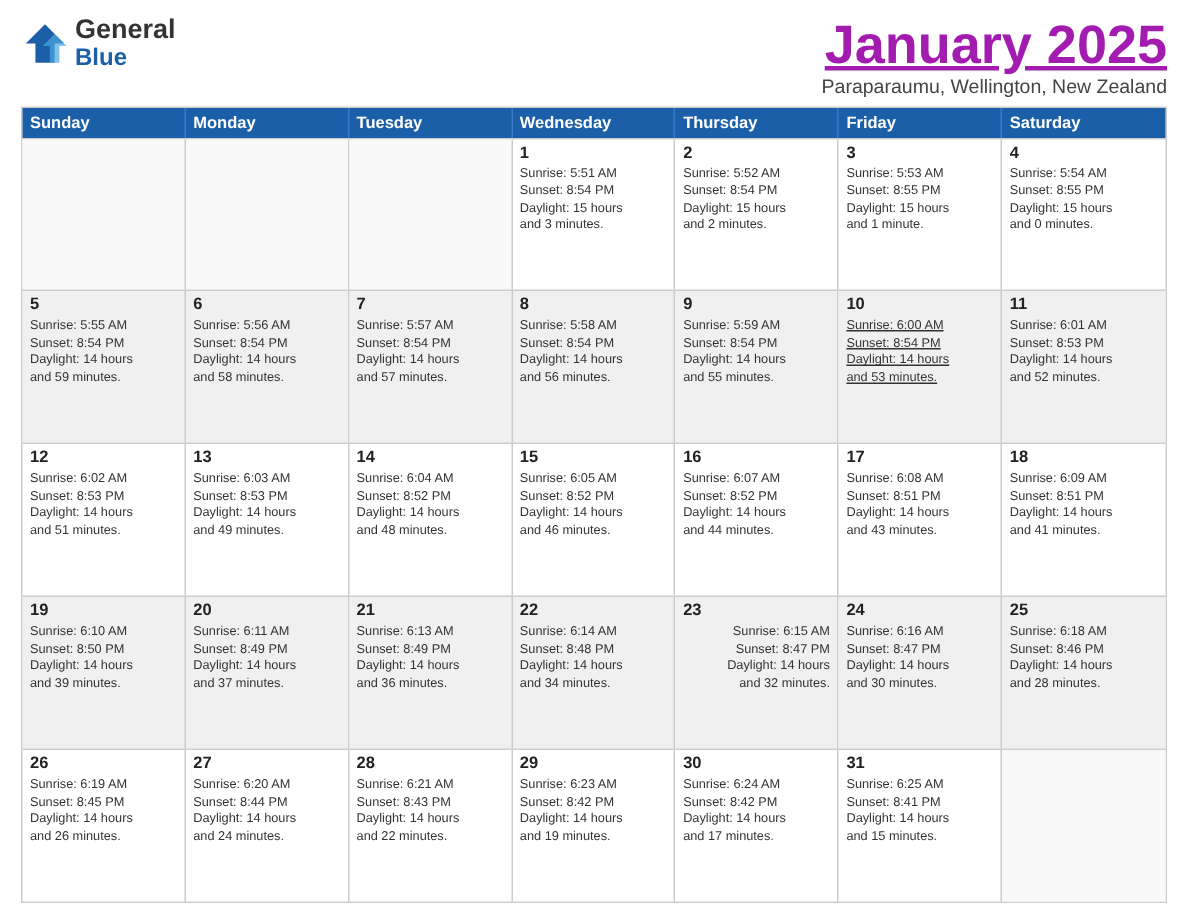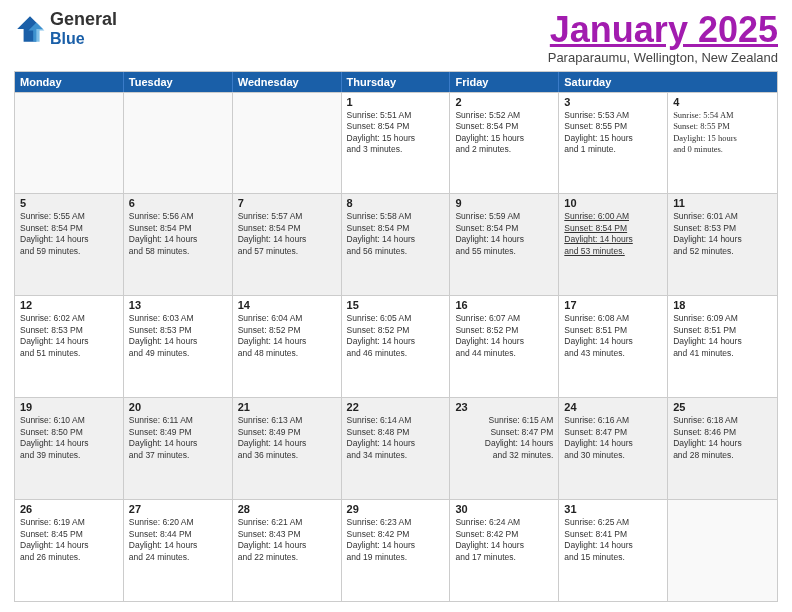--- a/index.html
+++ b/index.html
@@ -132,20 +132,21 @@
       </div>
     </div>
     <div class="header-right">
       <div class="month-title">January 2025</div>
       <div class="location">Paraparaumu, Wellington, New Zealand</div>
     </div>
   </div>
 
   <div class="calendar">
     <div class="cal-header">
+    <div class="cal-header-cell">Sunday</div>
         <div class="cal-header-cell">Monday</div>
         <div class="cal-header-cell">Tuesday</div>
         <div class="cal-header-cell">Wednesday</div>
         <div class="cal-header-cell">Thursday</div>
         <div class="cal-header-cell">Friday</div>
         <div class="cal-header-cell">Saturday</div>
       </div>
     <div class="cal-body">
     <div class="cal-row">
           <div class="cal-cell empty"></div>
@@ -167,21 +168,21 @@
           </div>
           <div class="cal-cell">
             <div class="cell-day">3</div>
             <div class="cell-info" style="white-space: pre-line;">Sunrise: 5:53 AM
 Sunset: 8:55 PM
 Daylight: 15 hours
 and 1 minute.</div>
           </div>
           <div class="cal-cell">
             <div class="cell-day">4</div>
-            <div class="cell-info" style="white-space: pre-line; font-family: Liberation Serif, serif;">Sunrise: 5:54 AM
+            <div class="cell-info" style="white-space: pre-line;">Sunrise: 5:54 AM
 Sunset: 8:55 PM
 Daylight: 15 hours
 and 0 minutes.</div>
           </div>
         </div>
         <div class="cal-row">
           <div class="cal-cell shaded">
             <div class="cell-day">5</div>
             <div class="cell-info" style="white-space: pre-line;">Sunrise: 5:55 AM
 Sunset: 8:54 PM

